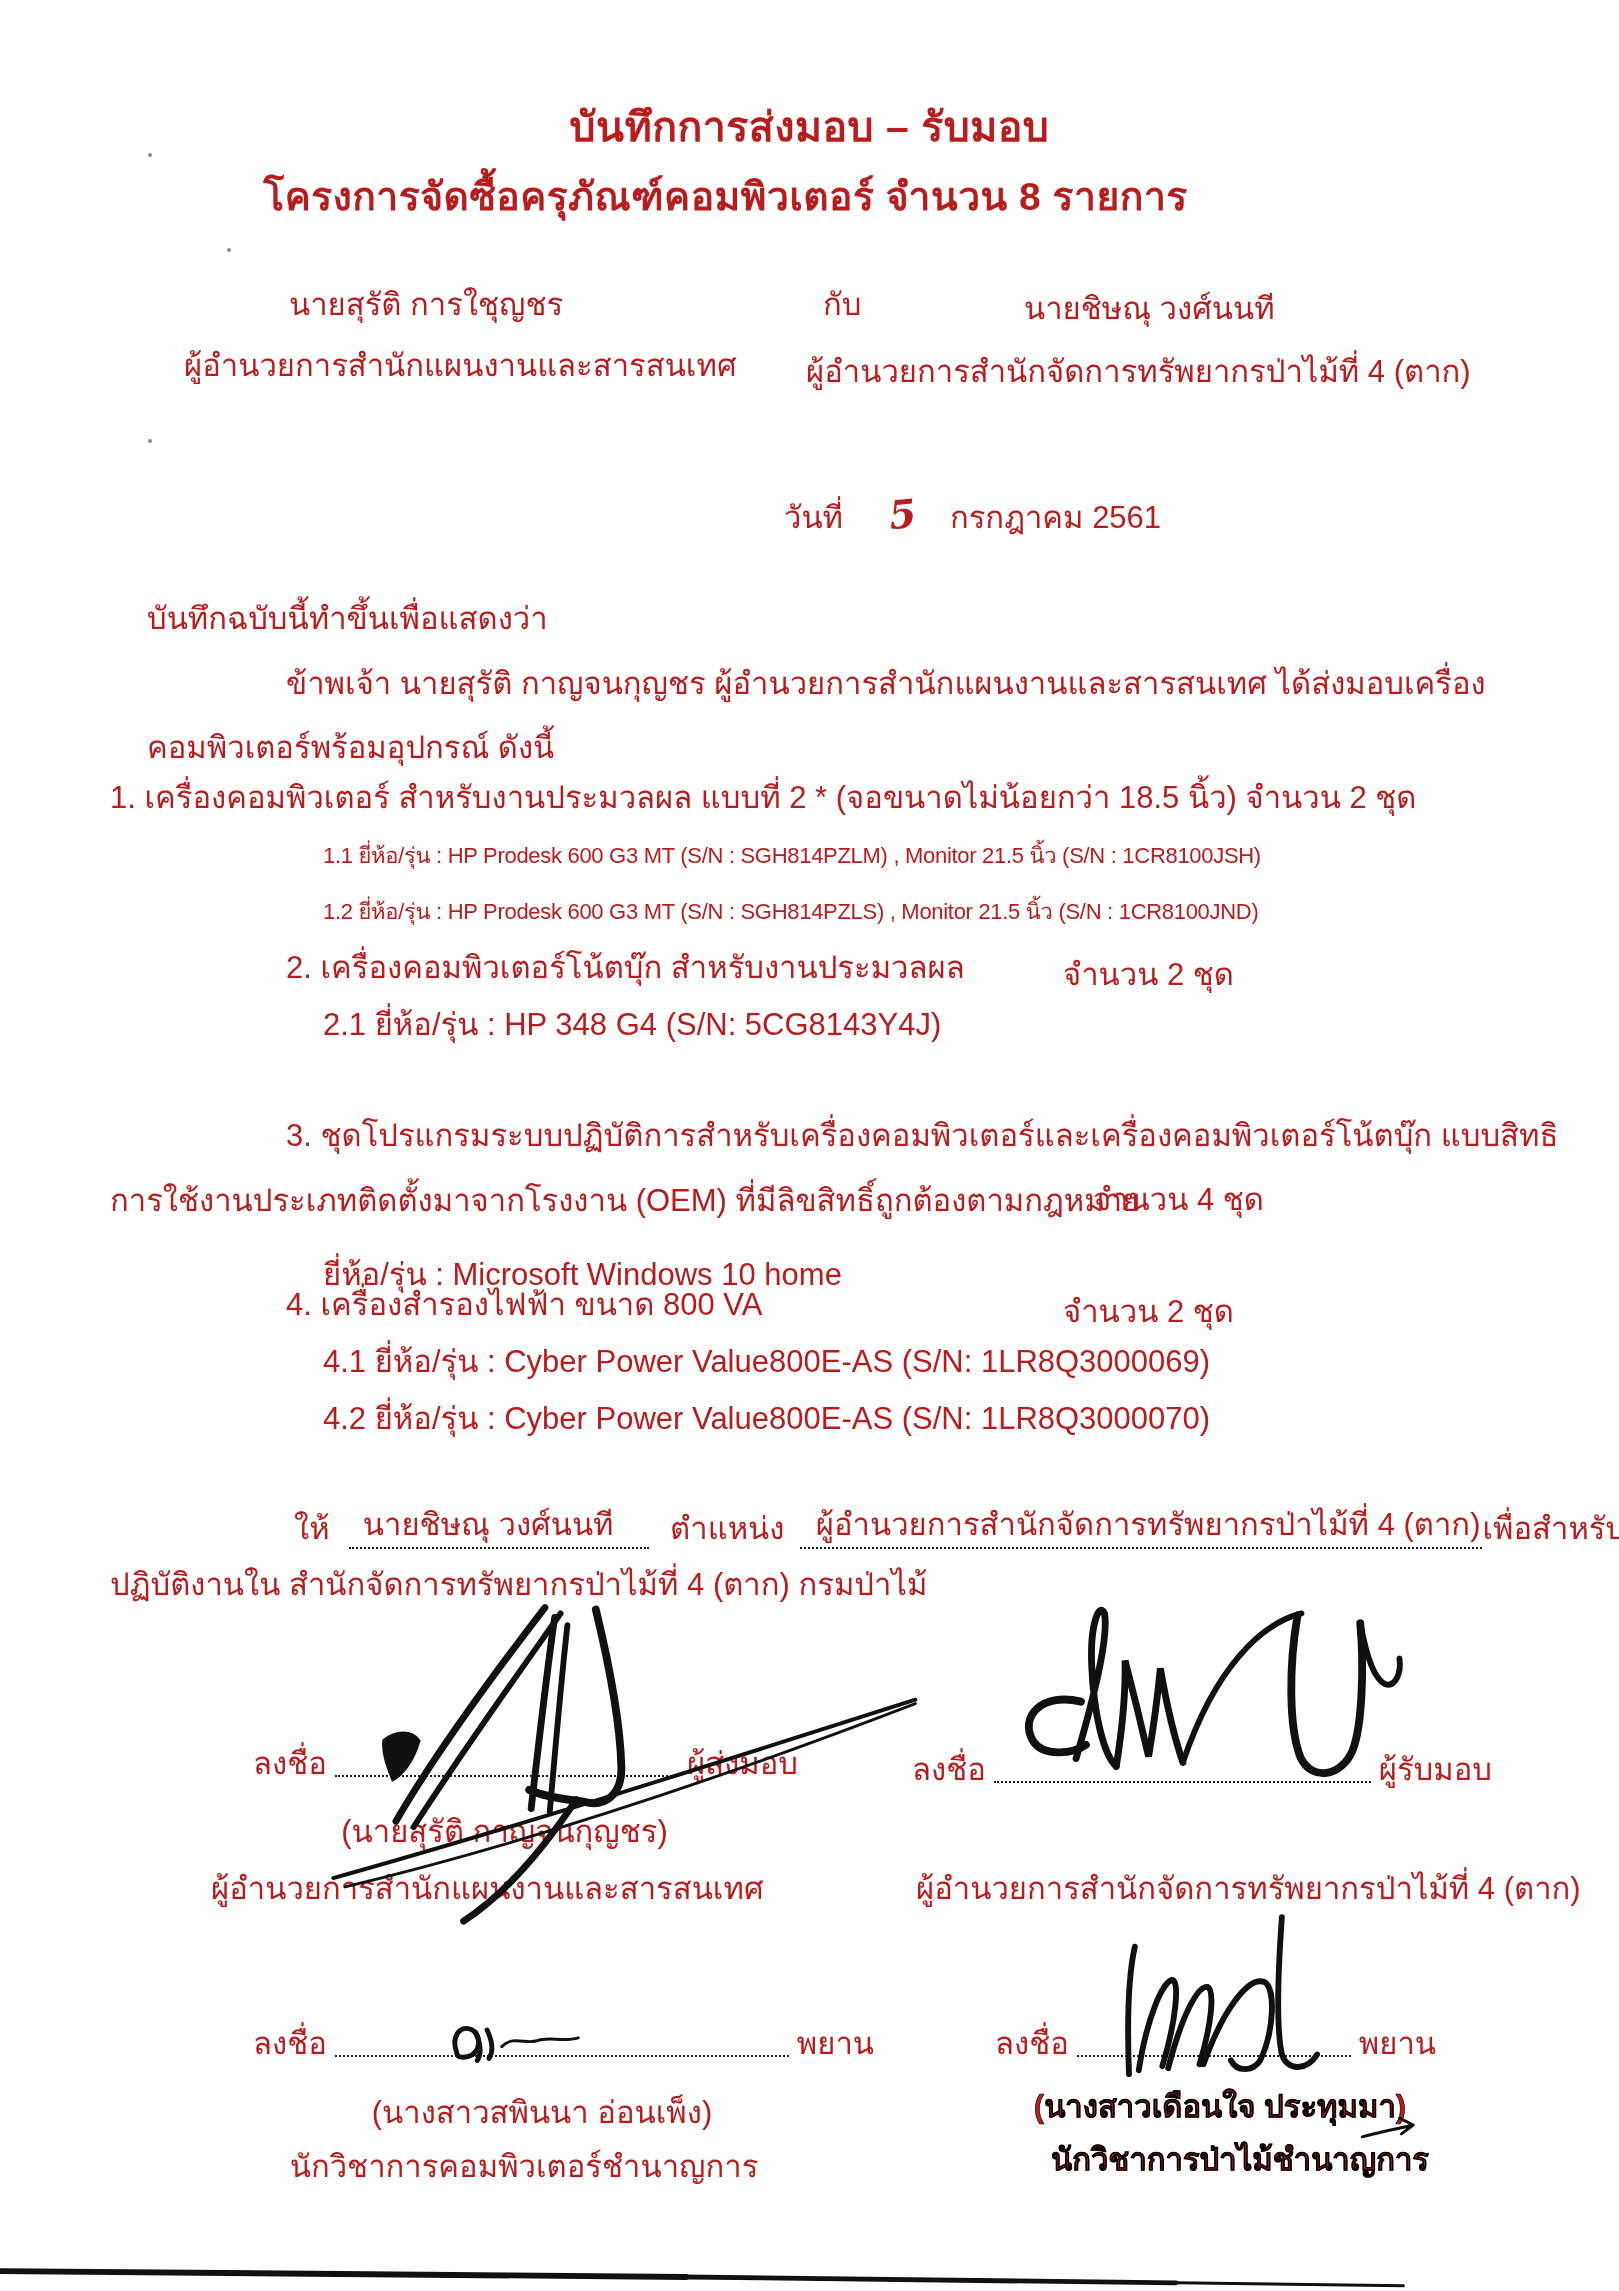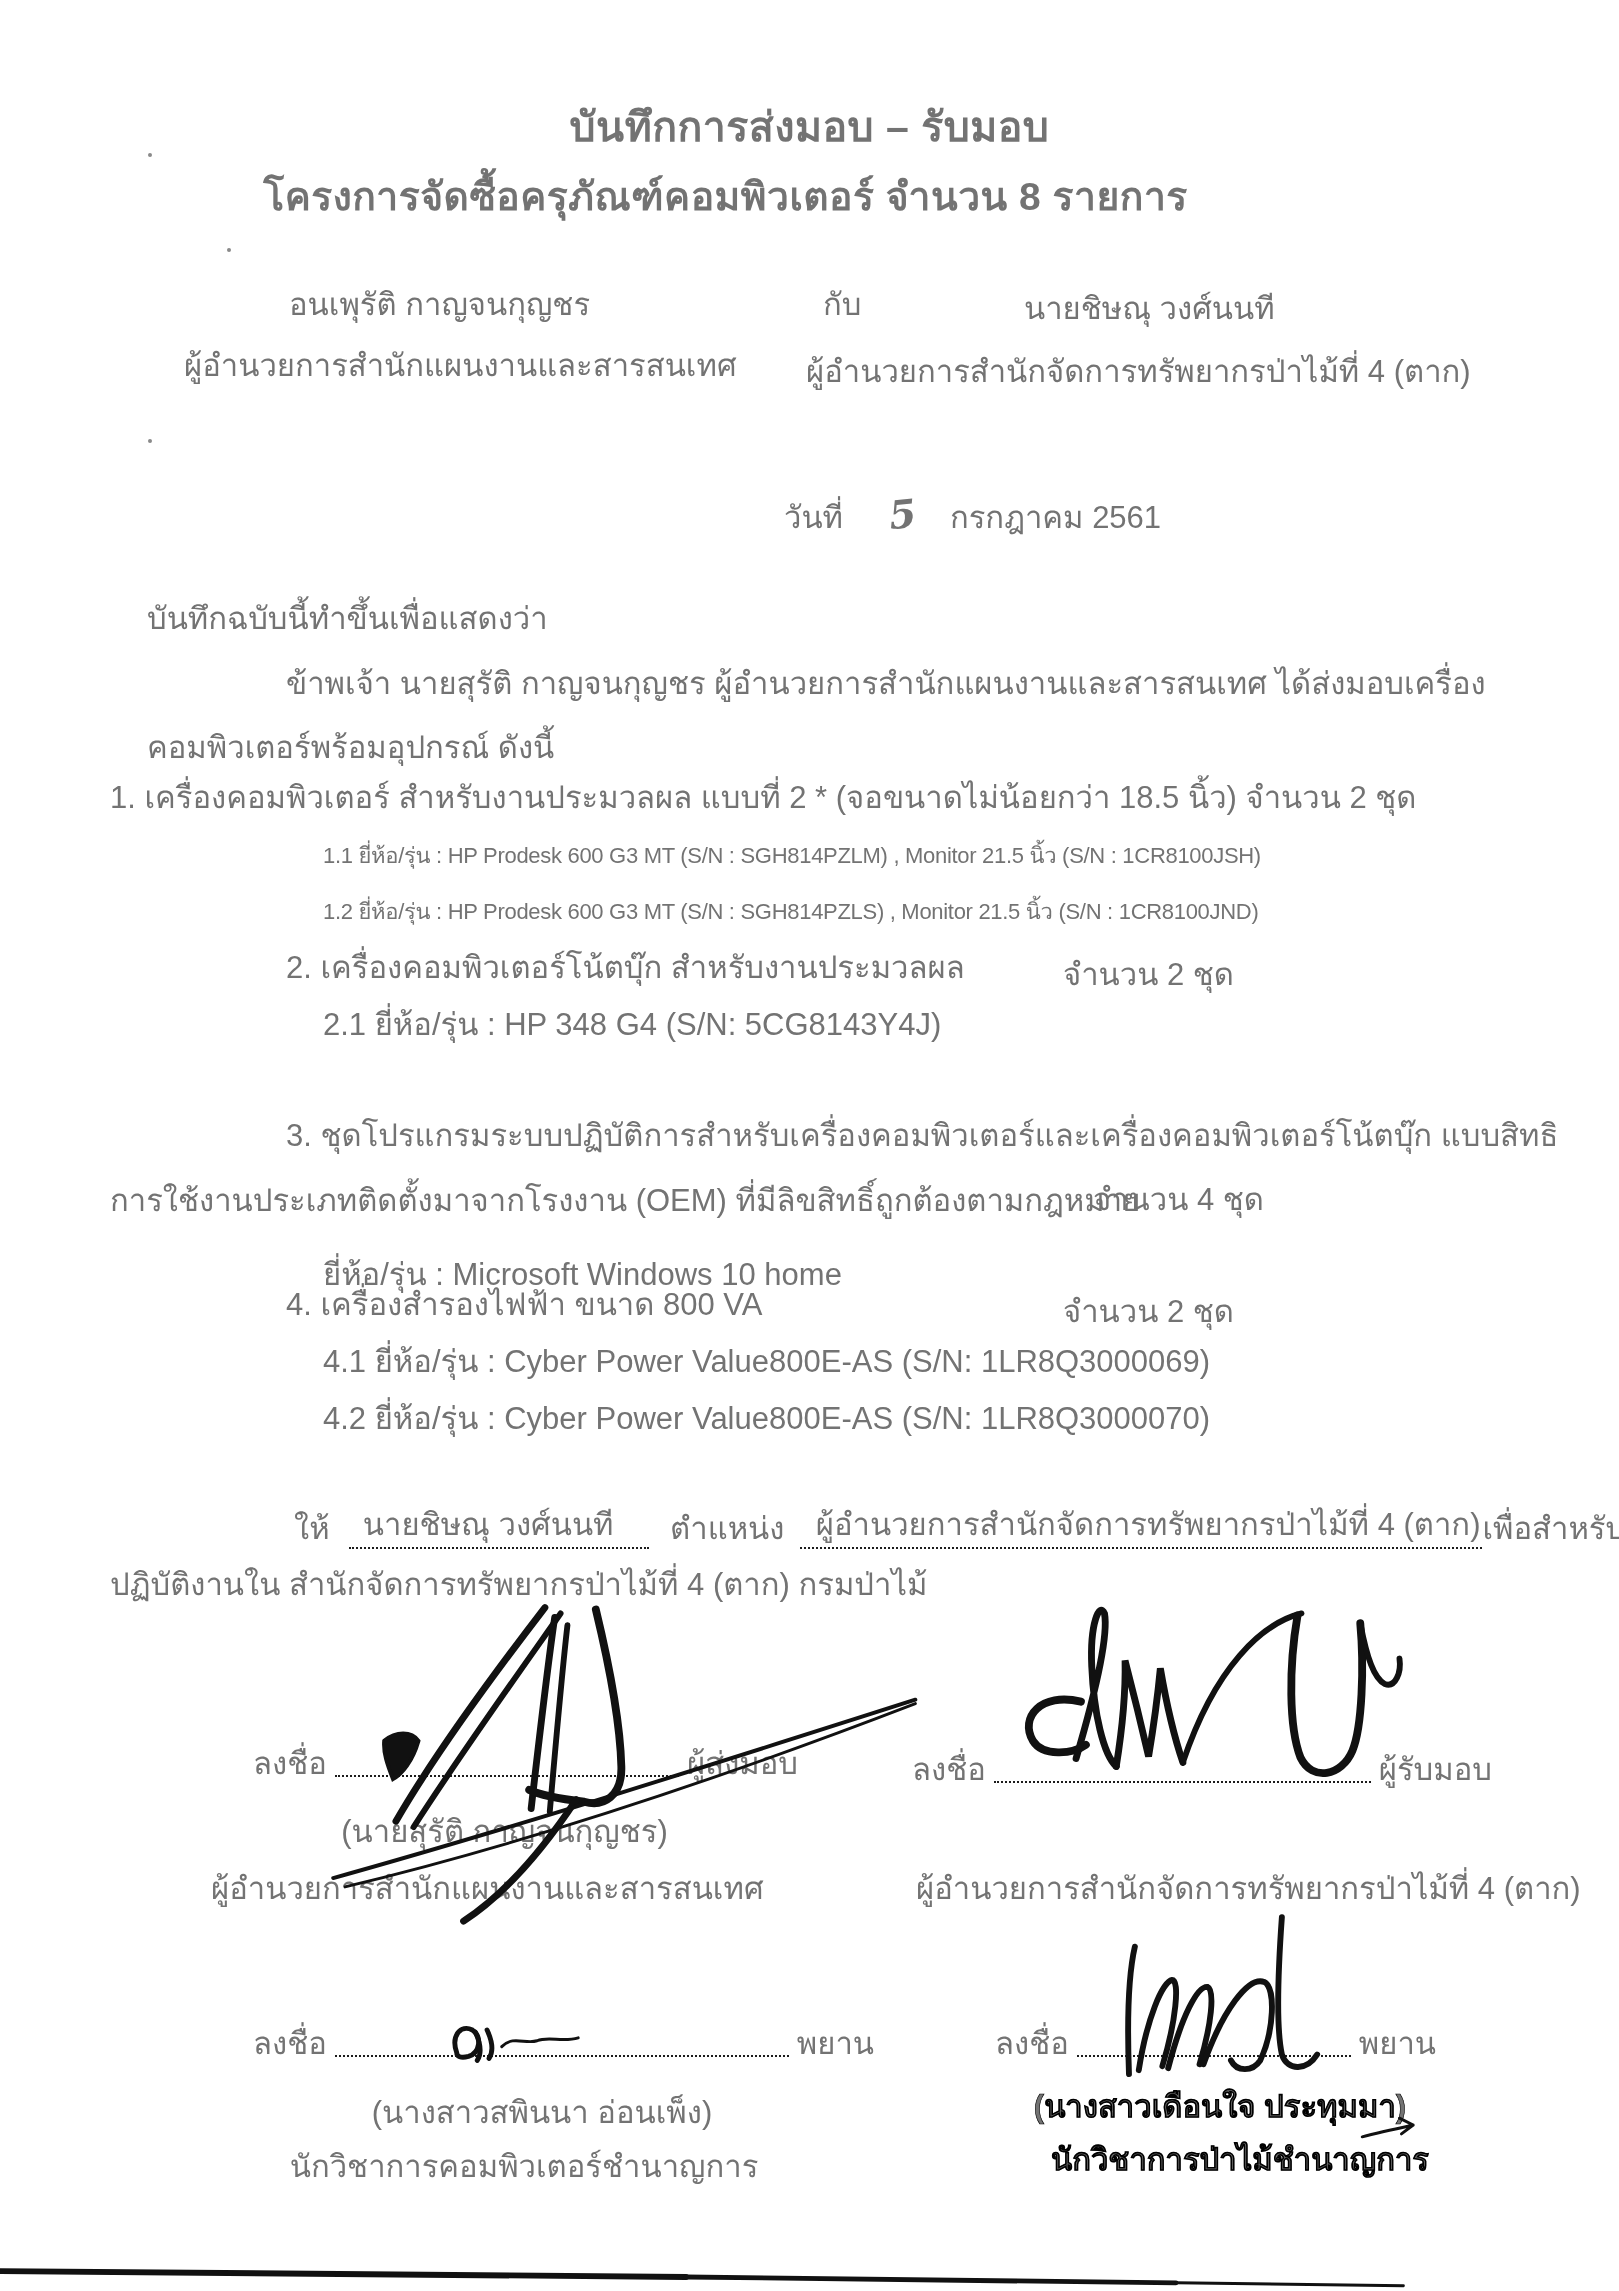--- a/index.html
+++ b/index.html
@@ -1,21 +1,21 @@
 <!DOCTYPE html>
 <html><head>
 <meta charset="utf-8">
 <style>
   html,body{margin:0;padding:0;background:#ffffff;}
   #page{
     position:relative;
     width:1619px;height:2292px;
     background:#ffffff;
     font-family:"Liberation Sans", sans-serif;
-    color:#737373;
+    color:#b91c1c;
     overflow:hidden;
   }
   .abs{position:absolute;white-space:nowrap;}
   .t1{font-size:41px;font-weight:bold;letter-spacing:0.5px;}
   .t2{font-size:39px;font-weight:bold;letter-spacing:0.5px;}
   .body{font-size:31px;line-height:1.25;}
   .sub{font-size:22px;letter-spacing:-0.3px;}
   .center{text-align:center;}
   .flexline{display:flex;align-items:flex-end;}
   .dotfill{flex:1;border-bottom:2.9px dotted #1c1c1c;margin:0 7.8px 6.9px 7.8px;min-width:39px;}
@@ -31,21 +31,21 @@
   .speck{position:absolute;width:3.9px;height:3.9px;border-radius:50%;background:#8a8a8a;}
 </style>
 </head>
 <body>
 
 <div id="page">
 
   <div class="abs t1 center" style="left:0;top:94px;width:1619px;">บันทึกการส่งมอบ – รับมอบ</div>
   <div class="abs t2 center" style="left:16px;top:165px;width:1419px;">โครงการจัดซื้อครุภัณฑ์คอมพิวเตอร์ จำนวน 8 รายการ</div>
 
-  <div class="abs body" style="left:289px;top:286px;">อนเพุรัติ  กาญจนกุญชร</div>
+  <div class="abs body" style="left:289px;top:286px;">นายสุรัติ  การใชุญชร</div>
   <div class="abs body" style="left:823px;top:286px;">กับ</div>
   <div class="abs body" style="left:1024px;top:290px;">นายชิษณุ  วงศ์นนที</div>
   <div class="abs body" style="left:184px;top:347px;">ผู้อำนวยการสำนักแผนงานและสารสนเทศ</div>
   <div class="abs body" style="left:806px;top:353px;">ผู้อำนวยการสำนักจัดการทรัพยากรป่าไม้ที่ 4 (ตาก)</div>
 
   <div class="abs body" style="left:784px;top:490px;">
     <span>วันที่</span>
     <span class="handwrite" style="margin:0 25.5px 0 37px;">5</span>
     <span>กรกฎาคม 2561</span>
   </div>

